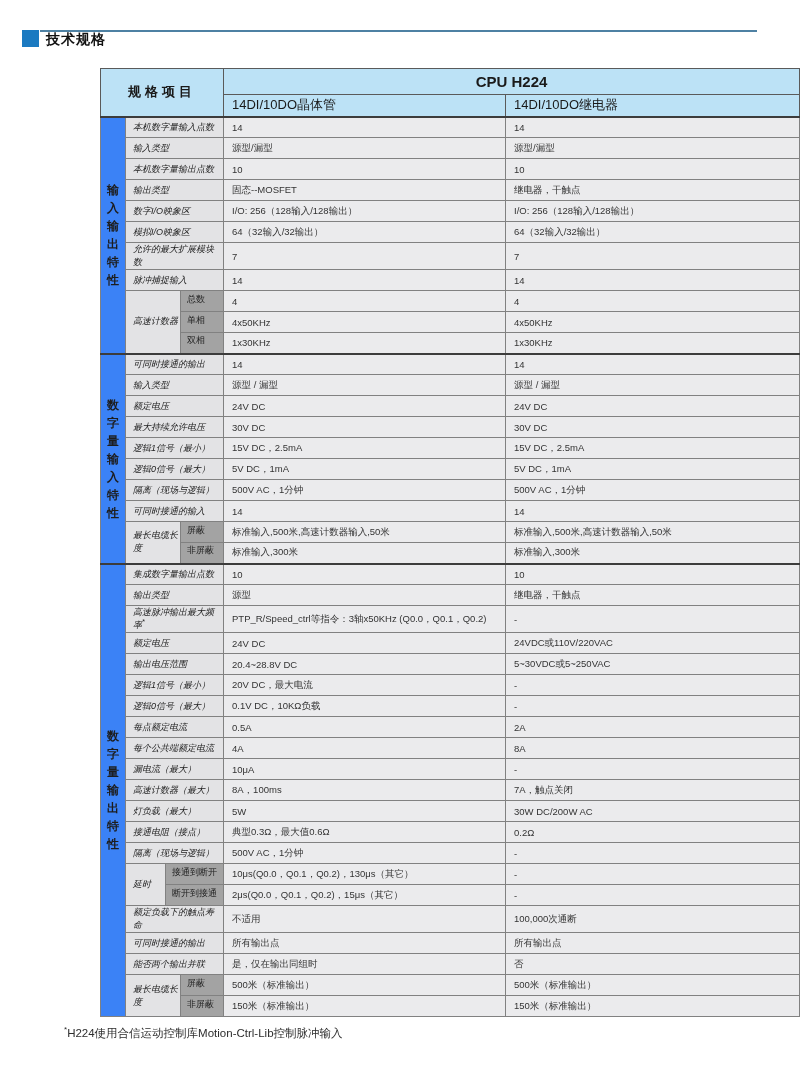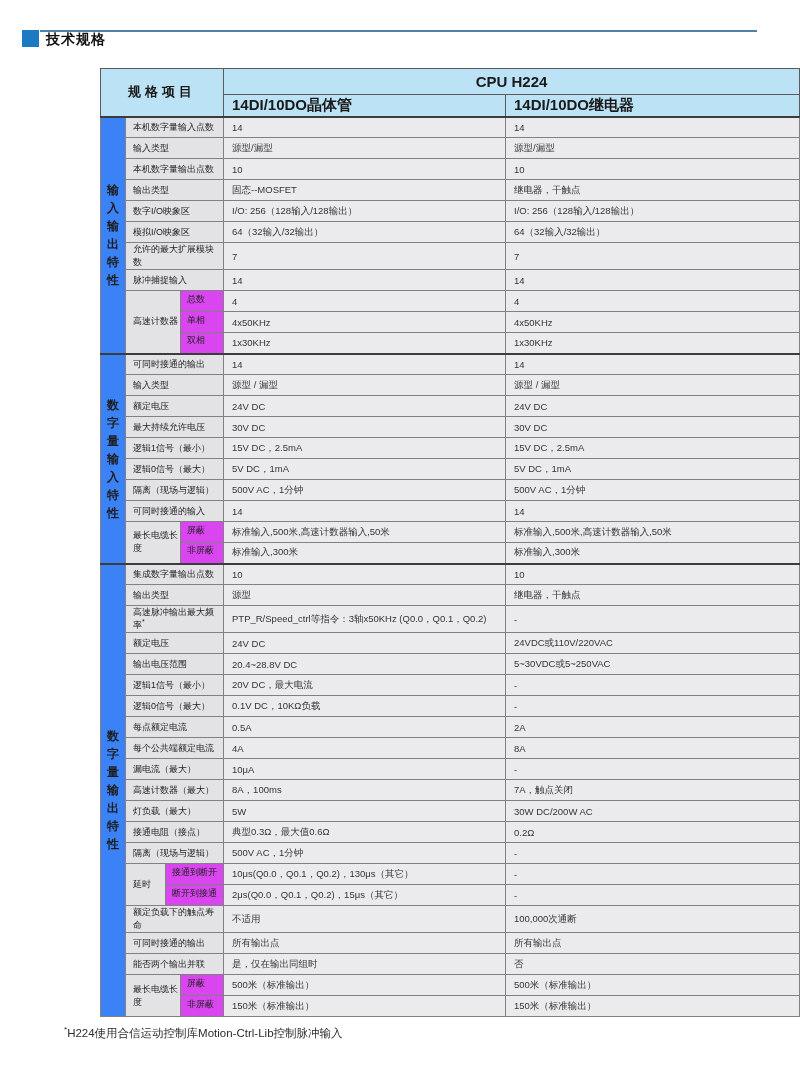--- a/index.html
+++ b/index.html
@@ -12,27 +12,27 @@
   .marker{position:absolute;left:22px;top:30px;width:17px;height:17px;background:#1b7ac1;}
   .page-title{position:absolute;left:46px;top:31px;font-size:14px;font-weight:bold;color:#111;letter-spacing:1px;}
 
   .table-wrap{position:absolute;left:57px;top:68px;width:597px;margin-left:43px;}
   table{border-collapse:collapse;table-layout:fixed;width:699px;border:1.5px solid #4f4f4f;}
   th,td{box-sizing:border-box;border:1px solid #818181;font-weight:normal;overflow:hidden;}
 
   thead th{background:#bce2f6;color:#1a1a1a;border-color:#5a5a5a;}
   .h-corner{font-weight:bold;font-size:13px;letter-spacing:4px;text-align:center;}
   .h-span{font-weight:bold;font-size:15px;text-align:center;height:26px;}
-  .h-col{font-weight:bold;font-size:15px;text-align:left;padding:0 0 0 8px;height:22px;}
+  .h-col{font-weight:normal;font-size:13px;text-align:left;padding:0 0 0 8px;height:22px;}
 
   tbody tr{height:21px;}
   tbody td,tbody th{font-size:9.5px;color:#333;}
   .g{background:#3b82f6;font-weight:bold;font-size:12px;color:#1d1d1d;text-align:center;padding:0 5px;line-height:1.5;}
-  .lab{background:#e3e3e5;color:#222;font-size:9px;padding:0 2px 0 7px;text-align:left;}
-  .sublab{background:#d946ef;color:#222;font-size:9px;padding:0 2px 4px 6px;text-align:left;}
+  .lab{background:#e3e3e5;color:#222;font-size:9px;padding:0 2px 0 7px;text-align:left;font-style:italic;}
+  .sublab{background:#a3a3a3;color:#222;font-size:9px;padding:0 2px 4px 6px;text-align:left;}
   .val{background:#ebebed;padding:0 4px 0 8px;text-align:left;}
   tr.section-start td,tr.section-start th{border-top:2px solid #3c3c3c;}
   sup{font-size:7px;line-height:0;}
 
   .footnote{position:absolute;left:64px;top:1026px;font-size:11.5px;color:#2d2d2d;}
   .footnote sup{font-size:8px;}
 </style>
 </head>
 <body>
 

